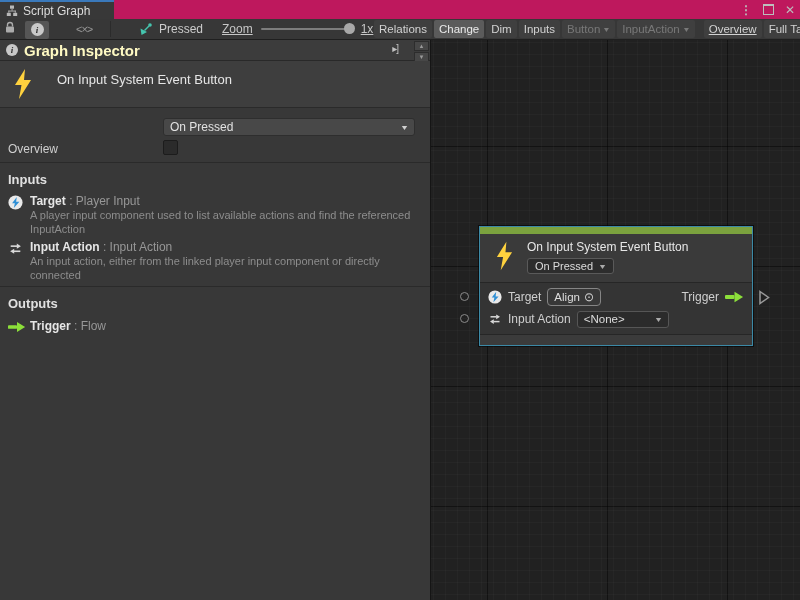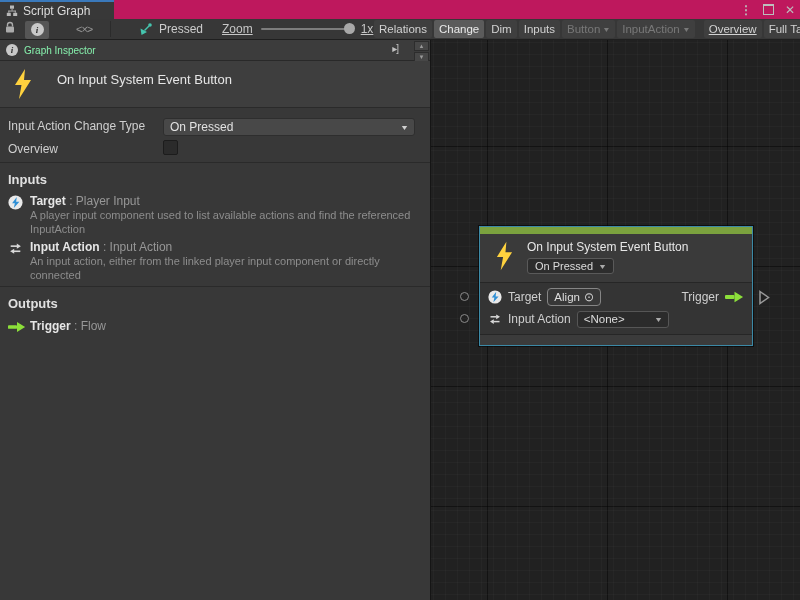--- a/index.html
+++ b/index.html
@@ -40,21 +40,21 @@
     width:13px;height:13px;border-radius:50%;background:#c9c9c9;color:#2d2d2d;
     font-size:9px;font-weight:bold;display:flex;align-items:center;justify-content:center;
     font-family:"Liberation Serif",serif;font-style:italic;
   }
   
   .inspector{position:absolute;left:0;top:40px;width:430px;height:560px;background:#383838;}
   .insp-header{
     position:absolute;left:0;top:0;width:430px;height:21px;background:#3c3c3c;
     border-bottom:1px solid #292929;box-sizing:border-box;display:flex;align-items:center;gap:6px;padding-left:6px;
   }
-  .insp-header .hname{font-size:10px;color:#86efac;}
+  .insp-header .hname{font-size:15px;color:#fef9c3;font-weight:bold;}
   .dock-glyph{position:absolute;right:32px;top:3px;font-size:10px;color:#c2c2c2;letter-spacing:-1px;}
   .scroll-btns{position:absolute;right:1px;top:1px;width:15px;display:flex;flex-direction:column;gap:1px;}
   .scroll-btns div{height:10px;background:#474747;border:1px solid #2d2d2d;box-sizing:border-box;
     display:flex;align-items:center;justify-content:center;font-size:6px;color:#9a9a9a;}
   .title-block{position:absolute;left:0;top:21px;width:430px;height:47px;background:#3e3e3e;border-bottom:1px solid #2a2a2a;box-sizing:border-box;}
   .title-block .unit-title{position:absolute;left:57px;top:11px;font-size:13px;color:#e6e6e6;}
   .bolt-lg{position:absolute;left:13px;top:8px;}
   .fields{position:absolute;left:0;top:69px;width:430px;height:54px;border-bottom:1px solid #2a2a2a;box-sizing:border-box;}
   .flabel{position:absolute;left:8px;font-size:12px;color:#cfcfcf;}
   .dropdown{
@@ -223,21 +223,20 @@
   </div>
 
   <div class="title-block">
     <svg class="bolt-lg" width="20" height="30" viewBox="0 0 20 30">
       <polygon points="12,0 2,16 8.5,16 6,30 18,11 11,11" fill="#FFD23E"></polygon>
     </svg>
     <span class="unit-title">On Input System Event Button</span>
   </div>
 
   <div class="fields">
-    <span class="flabel" style="top:10px;">Input Action Change Type</span>
     <div class="dropdown">
       <span>On Pressed</span>
       <span class="dd">▼</span>
     </div>
     <span class="flabel" style="top:33px;">Overview</span>
     <div class="checkbox"></div>
   </div>
 
   <div class="section sec-outputs">
     <span class="sec-head" style="top:9px;">Outputs</span>

